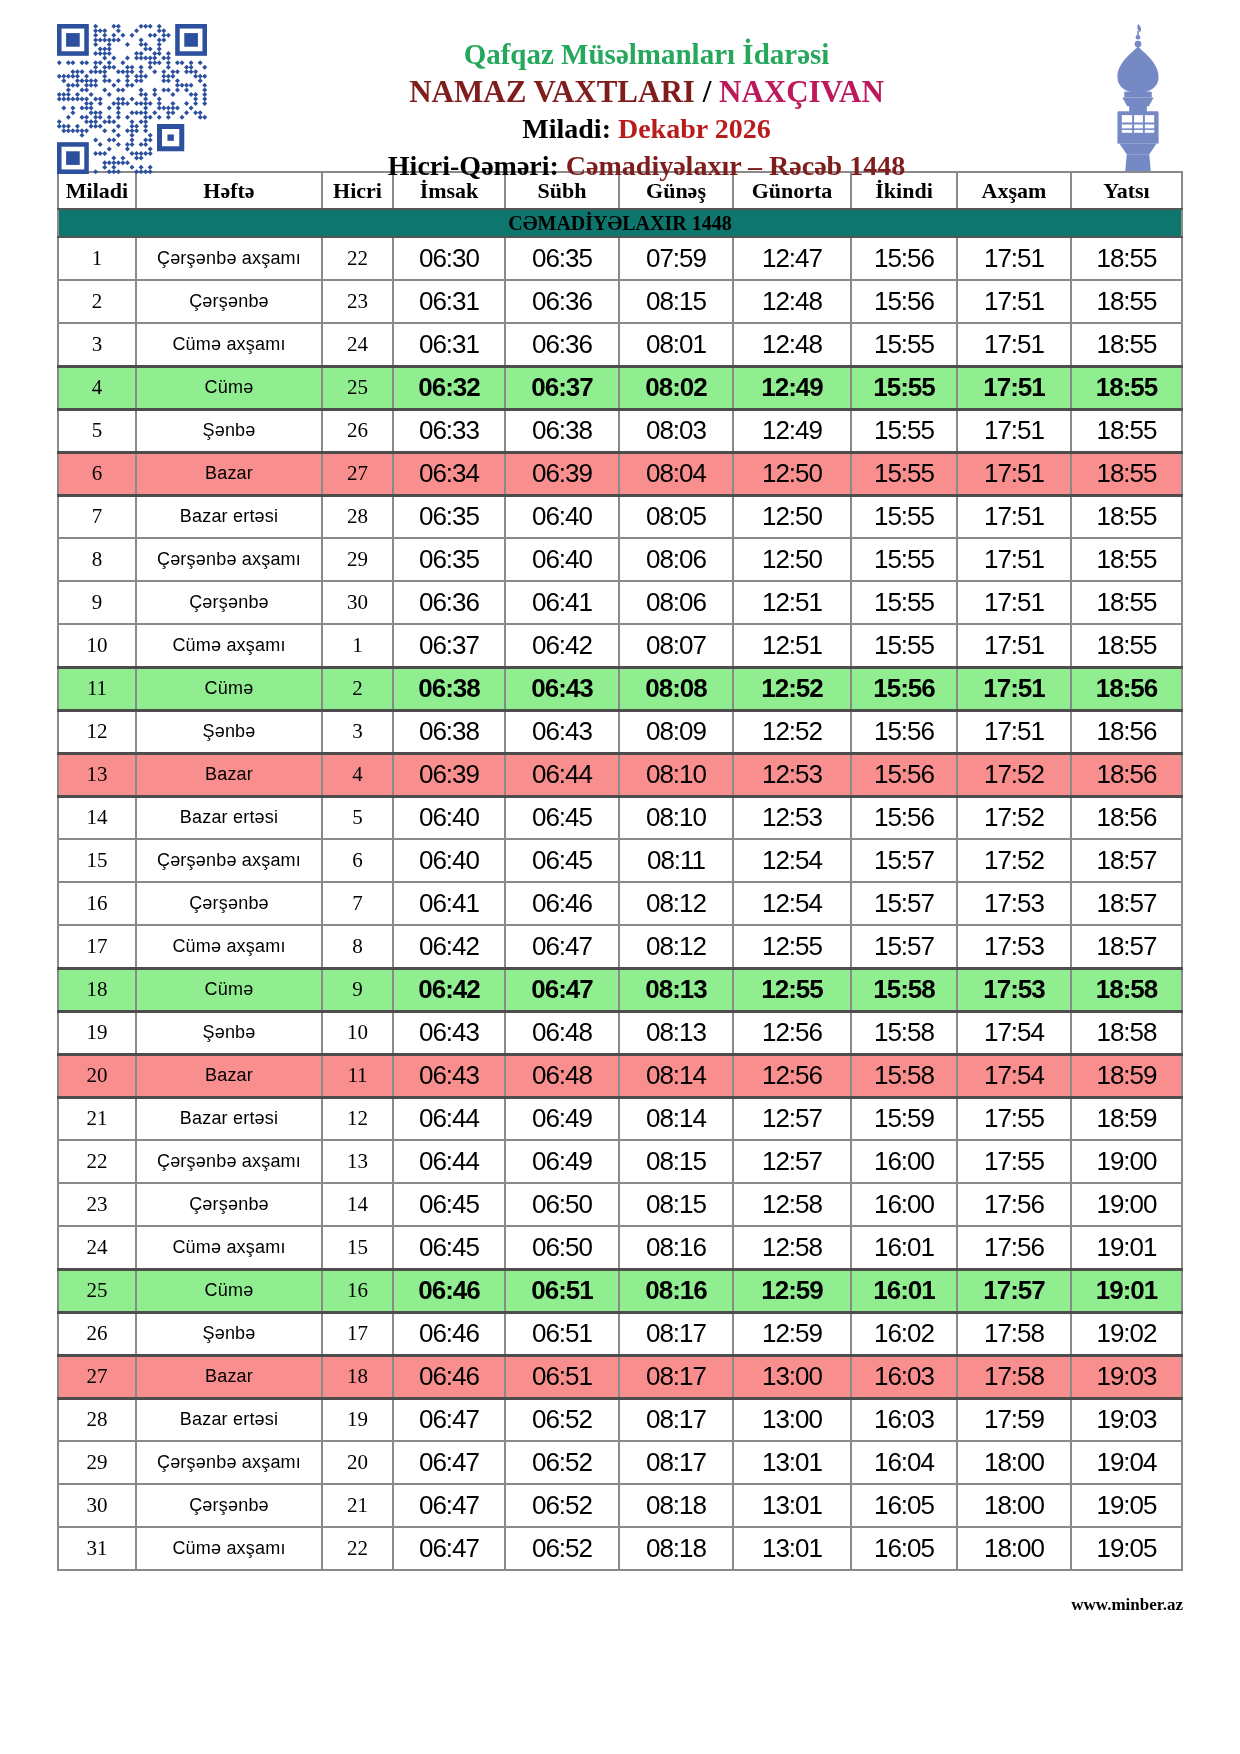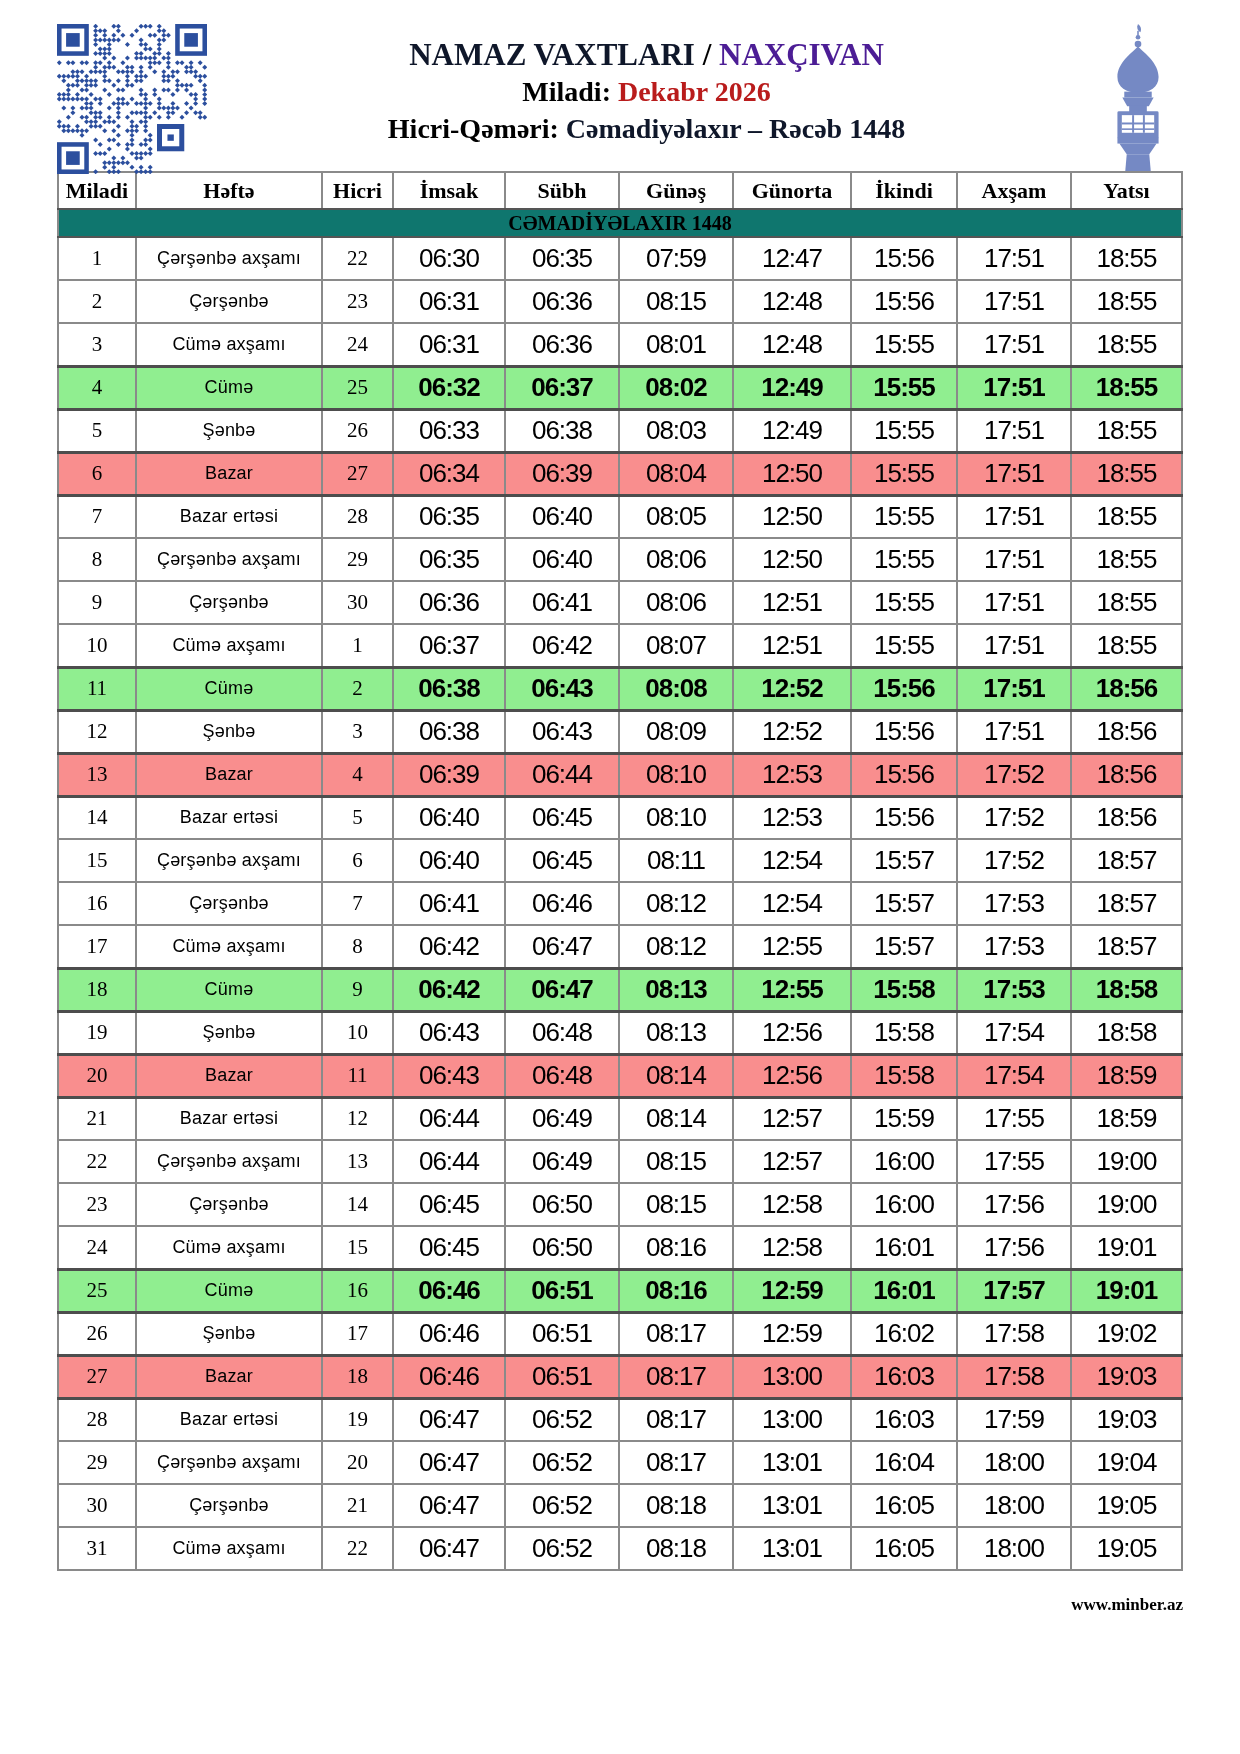--- a/index.html
+++ b/index.html
@@ -7,21 +7,21 @@
         font-family:"Liberation Serif",serif;}
   
   .header{display:flex;align-items:flex-start;padding:24px 57px 0 57px;height:171px;box-sizing:border-box;}
   .qr-box{width:165px;height:150px;flex:0 0 auto;}
   .titles{flex:1;text-align:center;padding-top:12px;}
   .t-line{line-height:37px;white-space:nowrap;}
   .t1{font-size:29px;font-weight:bold;color:#25A85C;}
   .t2{font-size:31px;font-weight:bold;}
   .t3{font-size:28px;font-weight:bold;}
   .t4{font-size:28px;font-weight:bold;}
-  .green{color:#0f172a;} .blue{color:#4c1d95;} .brown{color:#b91c1c;} .black{color:#000;}
+  .green{color:#7f1d1d;} .blue{color:#be185d;} .brown{color:#b91c1c;} .black{color:#000;}
   .minaret-box{width:112px;height:147px;flex:0 0 auto;display:flex;justify-content:flex-end;}
   
   table.pt{border-collapse:collapse;width:1126px;margin:0 auto;table-layout:fixed;border:2px solid #4d4d4d;}
   table.pt th,table.pt td{border:2px solid #8a8a8a;text-align:center;vertical-align:middle;
         padding:0;overflow:hidden;color:#000;}
   table.pt thead th{font-family:"Liberation Serif",serif;font-weight:bold;font-size:22px;height:35px;
         border-bottom:2px solid #555;background:#fff;}
   tr.section-row td{background:#0f766e;font-family:"Liberation Serif",serif;font-weight:bold;
         font-size:20px;height:26px;border-top:2px solid #555;border-bottom:2px solid #555;}
   tr.data-row{height:43px;background:#fff;}
@@ -396,20 +396,21 @@
           <rect x="12.11" y="32.11" width="0.78" height="0.78" fill="#2C4F9E" transform="rotate(45 12.5 32.5)"></rect>
           <rect x="13.11" y="32.11" width="0.78" height="0.78" fill="#2C4F9E" transform="rotate(45 13.5 32.5)"></rect>
           <rect x="17.11" y="32.11" width="0.78" height="0.78" fill="#2C4F9E" transform="rotate(45 17.5 32.5)"></rect>
           <rect x="18.11" y="32.11" width="0.78" height="0.78" fill="#2C4F9E" transform="rotate(45 18.5 32.5)"></rect>
           <rect x="19.11" y="32.11" width="0.78" height="0.78" fill="#2C4F9E" transform="rotate(45 19.5 32.5)"></rect>
           <rect x="20.11" y="32.11" width="0.78" height="0.78" fill="#2C4F9E" transform="rotate(45 20.5 32.5)"></rect>
         </svg>
     </div>
 
     <div class="titles">
+      <div class="t-line t1">Qafqaz Müsəlmanları İdarəsi</div>
       <div class="t-line t2"><span class="green">NAMAZ VAXTLARI</span><span class="black"> / </span><span class="blue">NAXÇIVAN</span></div>
       <div class="t-line t3"><span class="black">Miladi: </span><span class="brown">Dekabr 2026</span></div>
       <div class="t-line t4"><span class="black">Hicri-Qəməri: </span><span class="green">Cəmadiyəlaxır – Rəcəb 1448</span></div>
     </div>
 
     <div class="minaret-box">
       <svg width="90" height="147" viewBox="0 0 90 150" xmlns="http://www.w3.org/2000/svg">
         <g fill="#7589C4">
           <path d="M45 0 Q49.5 3.5 47.5 8.5 Q44 6.5 44.2 2.5 Z"></path>
           <rect x="44.2" y="7" width="1.6" height="5"></rect>

